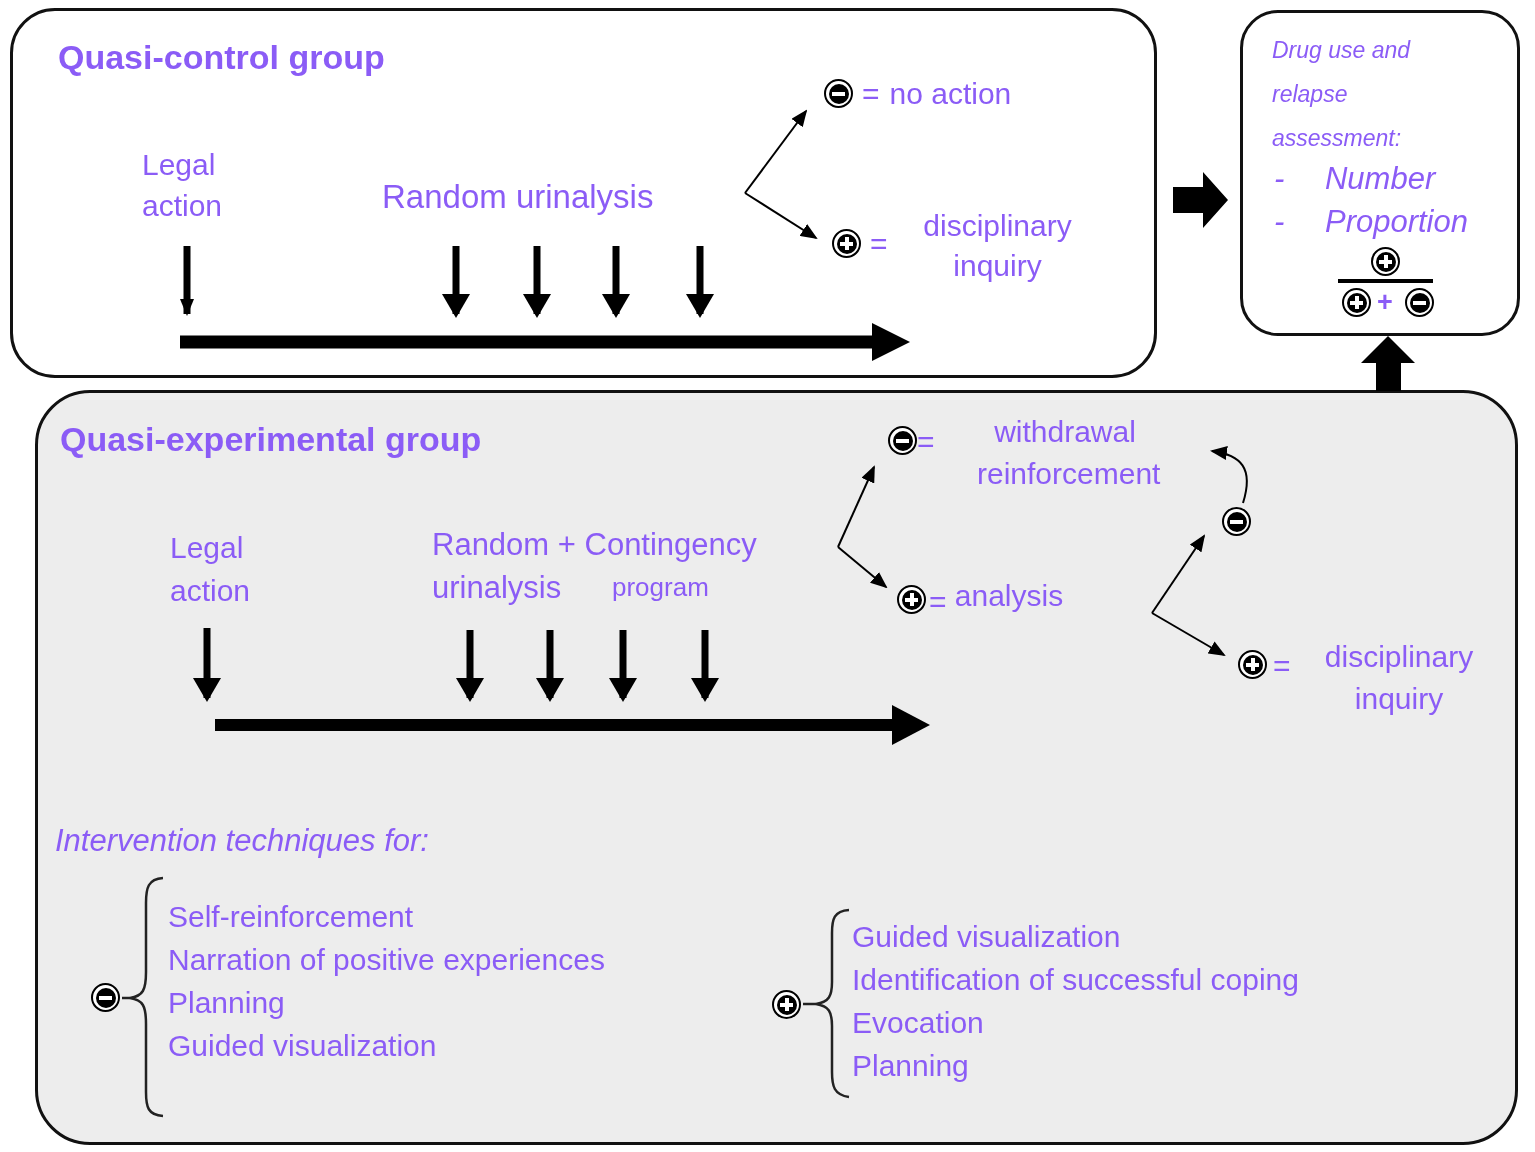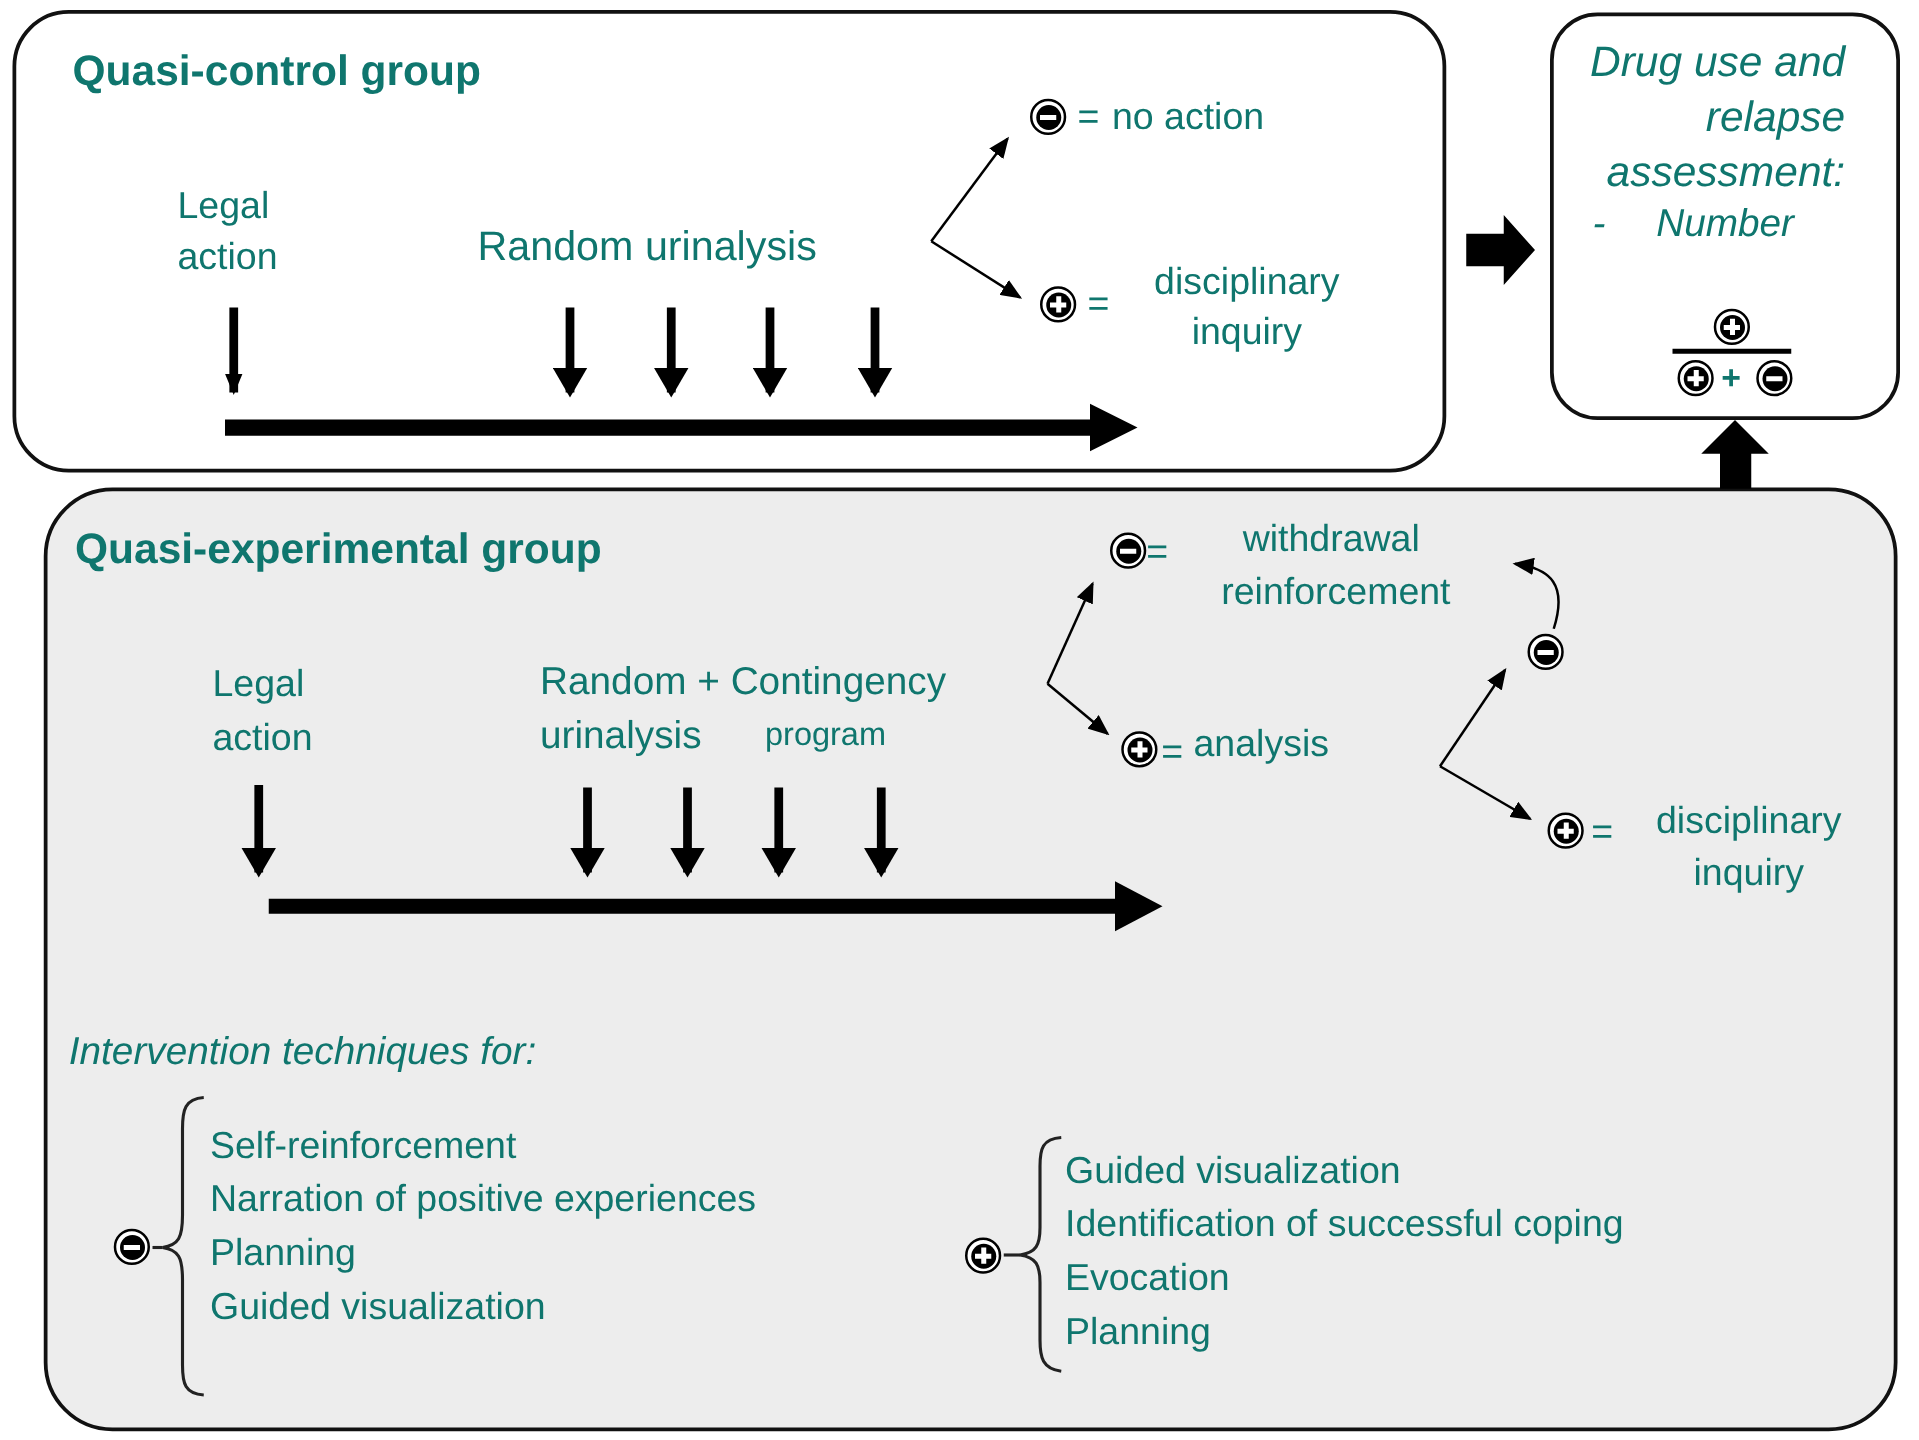--- a/index.html
+++ b/index.html
@@ -2,21 +2,21 @@
 <html><head>
 <meta charset="utf-8">
 <style>
   html,body{margin:0;padding:0;background:#fff;}
   #canvas{position:relative;width:1535px;height:1152px;background:#fff;overflow:hidden;
           font-family:"Liberation Sans",sans-serif;color:#000;}
   .box{position:absolute;background:#fff;border:3px solid #111;box-sizing:border-box;}
   #ctrl-box{left:10px;top:8px;width:1147px;height:370px;border-radius:45px;}
   #assess-box{left:1240px;top:10px;width:280px;height:326px;border-radius:38px;}
   #exp-box{left:35px;top:390px;width:1483px;height:755px;border-radius:55px;background:#ededed;}
-  .t{position:absolute;font-size:30px;line-height:41px;white-space:nowrap;color:#0f766e;}
+  .t{position:absolute;font-size:30px;line-height:41px;white-space:nowrap;color:#8b5cf6;}
   .title{font-weight:bold;font-size:34px;line-height:38px;}
   .it{font-style:italic;}
   .ctr{text-align:center;}
   .row{display:flex;gap:10px;align-items:flex-start;}
   
   .sym{position:absolute;width:29px;height:29px;border:2.5px solid #000;border-radius:50%;
        background:#fff;box-sizing:border-box;display:flex;align-items:center;justify-content:center;}
   .sym i{position:relative;display:block;width:20px;height:20px;border-radius:50%;background:#000;}
   .sym i::before{content:"";position:absolute;left:3.5px;right:3.5px;top:8px;height:4px;background:#fff;}
   .sym.plus i::after{content:"";position:absolute;top:3.5px;bottom:3.5px;left:8px;width:4px;background:#fff;}
@@ -52,28 +52,32 @@
 
   <span class="sym plus" style="left:832px;top:229px;">
       <i></i>
     </span>
   <div class="t" style="left:870px;top:228px;line-height:32px;">=</div>
   <div class="t ctr" style="left:900px;top:206px;width:195px;line-height:40px;">
     <div>disciplinary</div>
     <div>inquiry</div>
   </div>
 
-  <div class="t it" style="left:1272px;top:28px;font-size:34px;line-height:44px;text-align:right;">
+  <div class="t it" style="left:1272px;top:28px;font-size:23px;line-height:44px;">
     <div>Drug use and</div>
     <div>relapse</div>
     <div>assessment:</div>
   </div>
   <div class="t it" style="left:1274px;top:158px;font-size:31px;">
     <span>-</span>
     <span style="margin-left:32px;">Number</span>
+  </div>
+  <div class="t it" style="left:1274px;top:201px;font-size:31px;">
+    <span>-</span>
+    <span style="margin-left:32px;">Proportion</span>
   </div>
 
   <span class="sym plus" style="left:1371px;top:247px;">
       <i></i>
     </span>
   <div class="fline" style="left:1338px;top:279px;width:95px;height:4px;"></div>
   <span class="sym plus" style="left:1342px;top:288px;">
       <i></i>
     </span>
   <div class="t" style="left:1377px;top:288px;font-size:27px;line-height:29px;font-weight:bold;">+</div>

